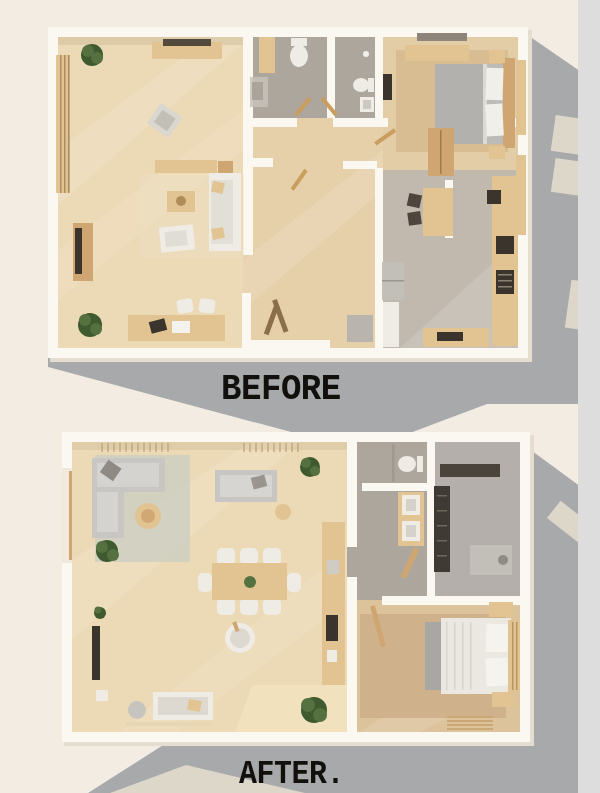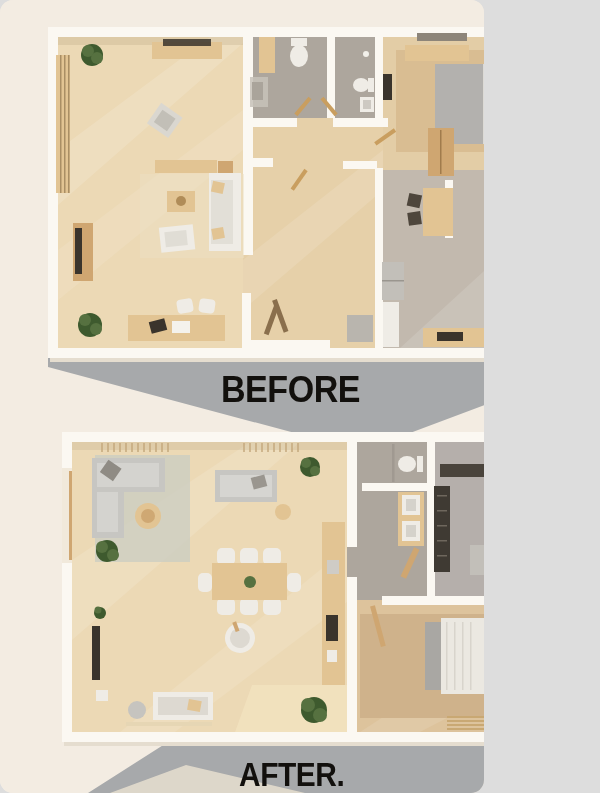--- a/index.html
+++ b/index.html
@@ -1,17 +1,17 @@
 <!DOCTYPE html>
 <html style="--bg: #f3ece2; --shadow: #a7a9ab; --lightPatch: #ece3d2; --wall: #fbf8f2; --wallShade: #e5ddcf; --woodLight: #ecd9b5; --wood: #e3cda6; --woodDark: #ddc39c; --woodHall: #e6d0a9; --greyBath: #ada69d; --greyKitchen: #c2b9ae; --greyUtility: #b5afab; --rugTan: #cfb28b; --rugGrey: #cccdc2; --sofaGrey: #c7c6c2; --white: #efece6; --bedGrey: #bcbbb8; --furnWood: #cfa671; --furnWoodLight: #e2c493; --dark: #3a342c; --plant: #567140; --plantDark: #3e5a2e; --appliance: #c2bfb9; --text: #12100d;"><head>
 <meta charset="utf-8">
 <style>
   html,body{margin:0;padding:0;background:#ddd;}
-  .canvas{position:relative;width:484px;height:793px;overflow:hidden;
-          background:var(--bg);font-family:Liberation Sans, sans-serif;border-radius:13px;}
+  .canvas{position:relative;width:578px;height:793px;overflow:hidden;
+          background:var(--bg);font-family:Liberation Mono, monospace;}
   .label{position:absolute;font-weight:700;color:var(--text);line-height:1;
          letter-spacing:-.5px;transform-origin:left top;white-space:nowrap;}
   .label-before{top:371px;left:221px;font-size:37px;transform:scaleX(.92);}
   .label-after{top:757px;left:239px;font-size:34px;transform:scaleX(.88);}
   svg{position:absolute;top:0;left:0;}
   
   .f-bg{fill:var(--bg)} .f-shadow{fill:var(--shadow)} .f-light{fill:var(--lightPatch)}
   .f-wall{fill:var(--wall)} .f-wallsh{fill:var(--wallShade)}
   .f-woodL{fill:var(--woodLight)} .f-wood{fill:var(--wood)} .f-woodD{fill:var(--woodDark)}
   .f-woodH{fill:var(--woodHall)} .f-bath{fill:var(--greyBath)} .f-kitch{fill:var(--greyKitchen)}

